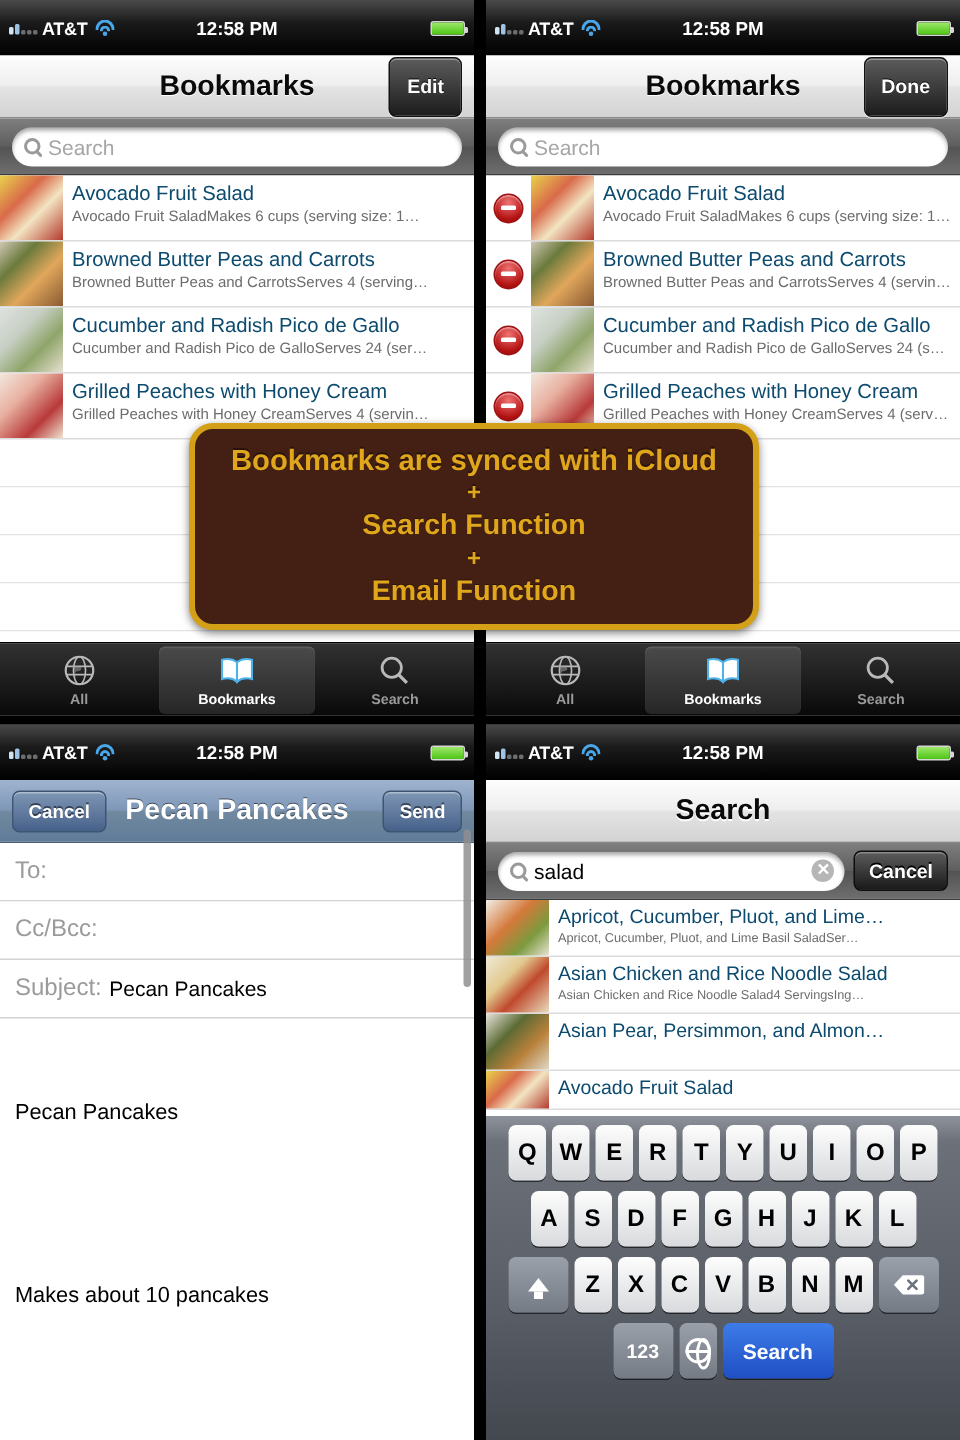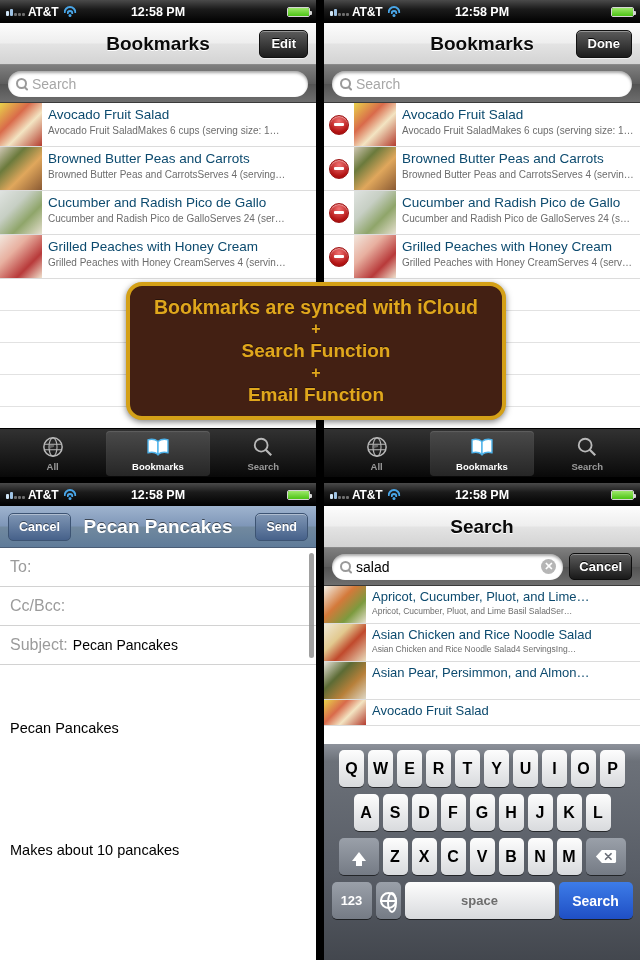--- a/index.html
+++ b/index.html
@@ -9,21 +9,21 @@
   .grid { position:relative; width:640px; height:960px; background:#000; }
 
   
   .panel { position:absolute; width:316px; height:477px; background:#fff; overflow:hidden; }
   .p-tl { left:0;   top:0;   }
   .p-tr { left:324px; top:0; }
   .p-bl { left:0;   top:483px; }
   .p-br { left:324px; top:483px; }
 
   
-  .statusbar { height:23px; width:100%;
+  .statusbar { height:37px; width:100%;
     background:linear-gradient(to bottom,#4a4a4a 0%,#1b1b1b 40%,#000 100%);
     display:flex; align-items:center; color:#fff; font-size:12px; font-weight:bold;
     position:relative; }
   .sb-left { display:flex; align-items:center; gap:3px; padding-left:6px; }
   .bars { display:flex; align-items:flex-end; gap:1px; height:9px; }
   .bars i { width:3px; background:#fff; border-radius:1px; display:block; }
   .bars i:nth-child(1){height:5px;background:#cfe4f5;}
   .bars i:nth-child(2){height:7px;background:#9fc3e4;}
   .bars i:nth-child(3){height:3px;background:#6d6d6d;}
   .bars i:nth-child(4){height:3px;background:#6d6d6d;}
@@ -43,21 +43,21 @@
     height:4px; background:#d6d6d6; border-radius:0 1px 1px 0;}
   .batt i { display:block; height:100%; width:96%; margin:0 auto;
     background:linear-gradient(to bottom,#9ee86b,#4cc414); border-radius:1px;}
 
   
   .navbar { height:42px; position:relative;
     background:linear-gradient(to bottom,#fdfdfd 0%,#eeeeee 48%,#e3e3e3 52%,#d3d3d3 100%);
     border-bottom:1px solid #8a8a8a; display:flex; align-items:center; }
   .navtitle { position:absolute; left:0; right:0; text-align:center;
     font-size:19px; font-weight:bold; color:#0a0a0a; text-shadow:0 1px 0 #fff; }
-  .navbtn { position:absolute; right:8px; height:28px; padding:12px 11px;
+  .navbtn { position:absolute; right:8px; height:40px; padding:12px 11px;
     display:flex; align-items:center; justify-content:center;
     background:linear-gradient(to bottom,#5c5c5c,#1c1c1c);
     border:1px solid #111; border-radius:5px; color:#fff; font-size:13px;
     font-weight:bold; text-shadow:0 -1px 0 #000; z-index:2;
     box-shadow:inset 0 1px 0 rgba(255,255,255,.35), 0 1px 0 rgba(255,255,255,.6); }
 
   
   .navbar-blue { height:42px; position:relative;
     background:linear-gradient(to bottom,#9fb4cf 0%,#7f97b8 48%,#71899f 52%,#5f7b99 100%);
     border-bottom:1px solid #4a5d76; display:flex; align-items:center; }
@@ -569,21 +569,20 @@
               <path d="M7.5 1h14a1.5 1.5 0 0 1 1.5 1.5v11A1.5 1.5 0 0 1 21.5 15h-14L1 8z" fill="#fff"></path>
               <path d="M11.5 5l6 6M17.5 5l-6 6" stroke="#6b7079" stroke-width="1.9" stroke-linecap="round"></path>
             </svg>
         </div>
       </div>
       <div class="krow">
         <div class="key dark wide" style="font-size:13px">123</div>
         <div class="key dark">
             <span class="globe"></span>
           </div>
-        <div class="key space">space</div>
         <div class="key search">Search</div>
       </div>
     </div>
   </div>
 
   <div class="gutter-v"></div>
   <div class="gutter-h"></div>
 
   <div class="callout">
     <div class="co-l1">Bookmarks are synced with iCloud</div>

